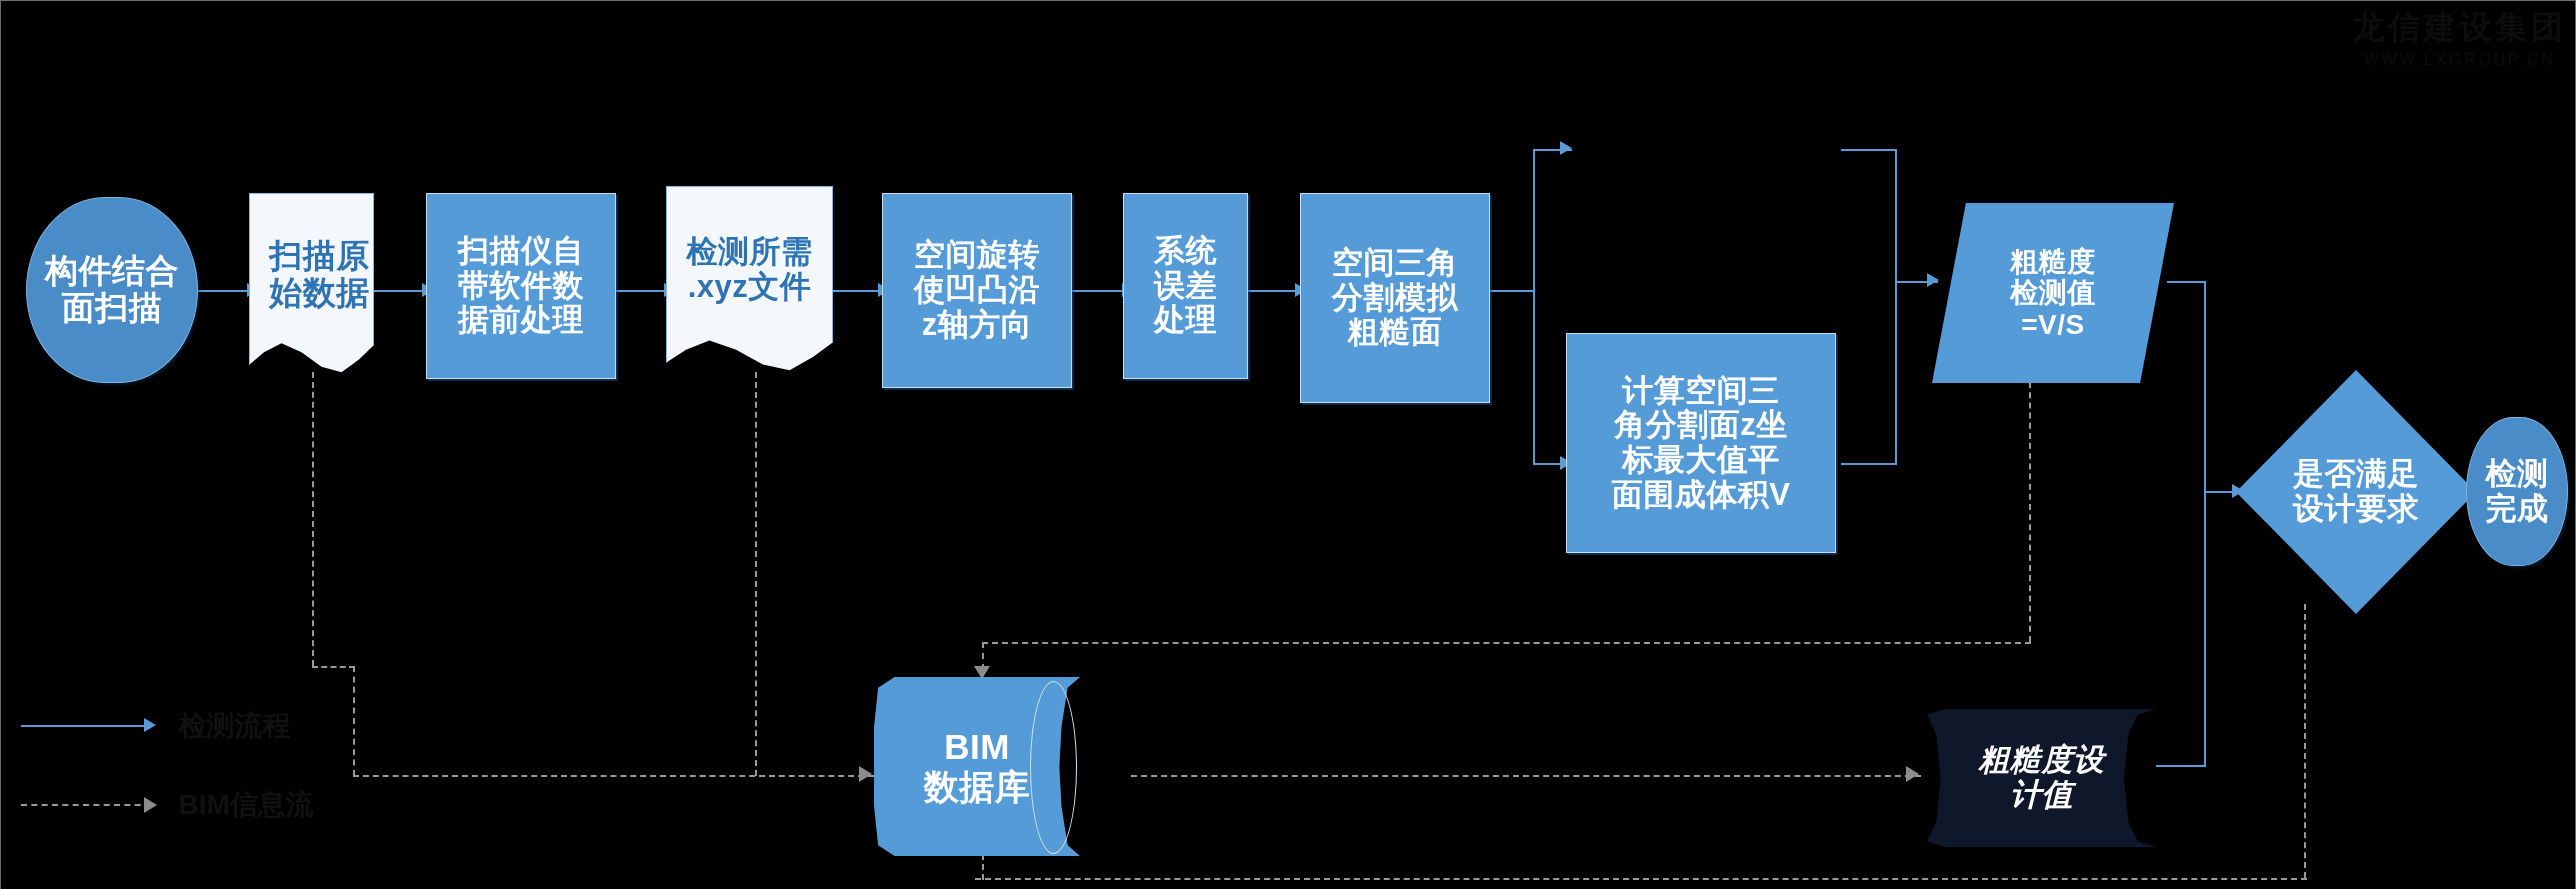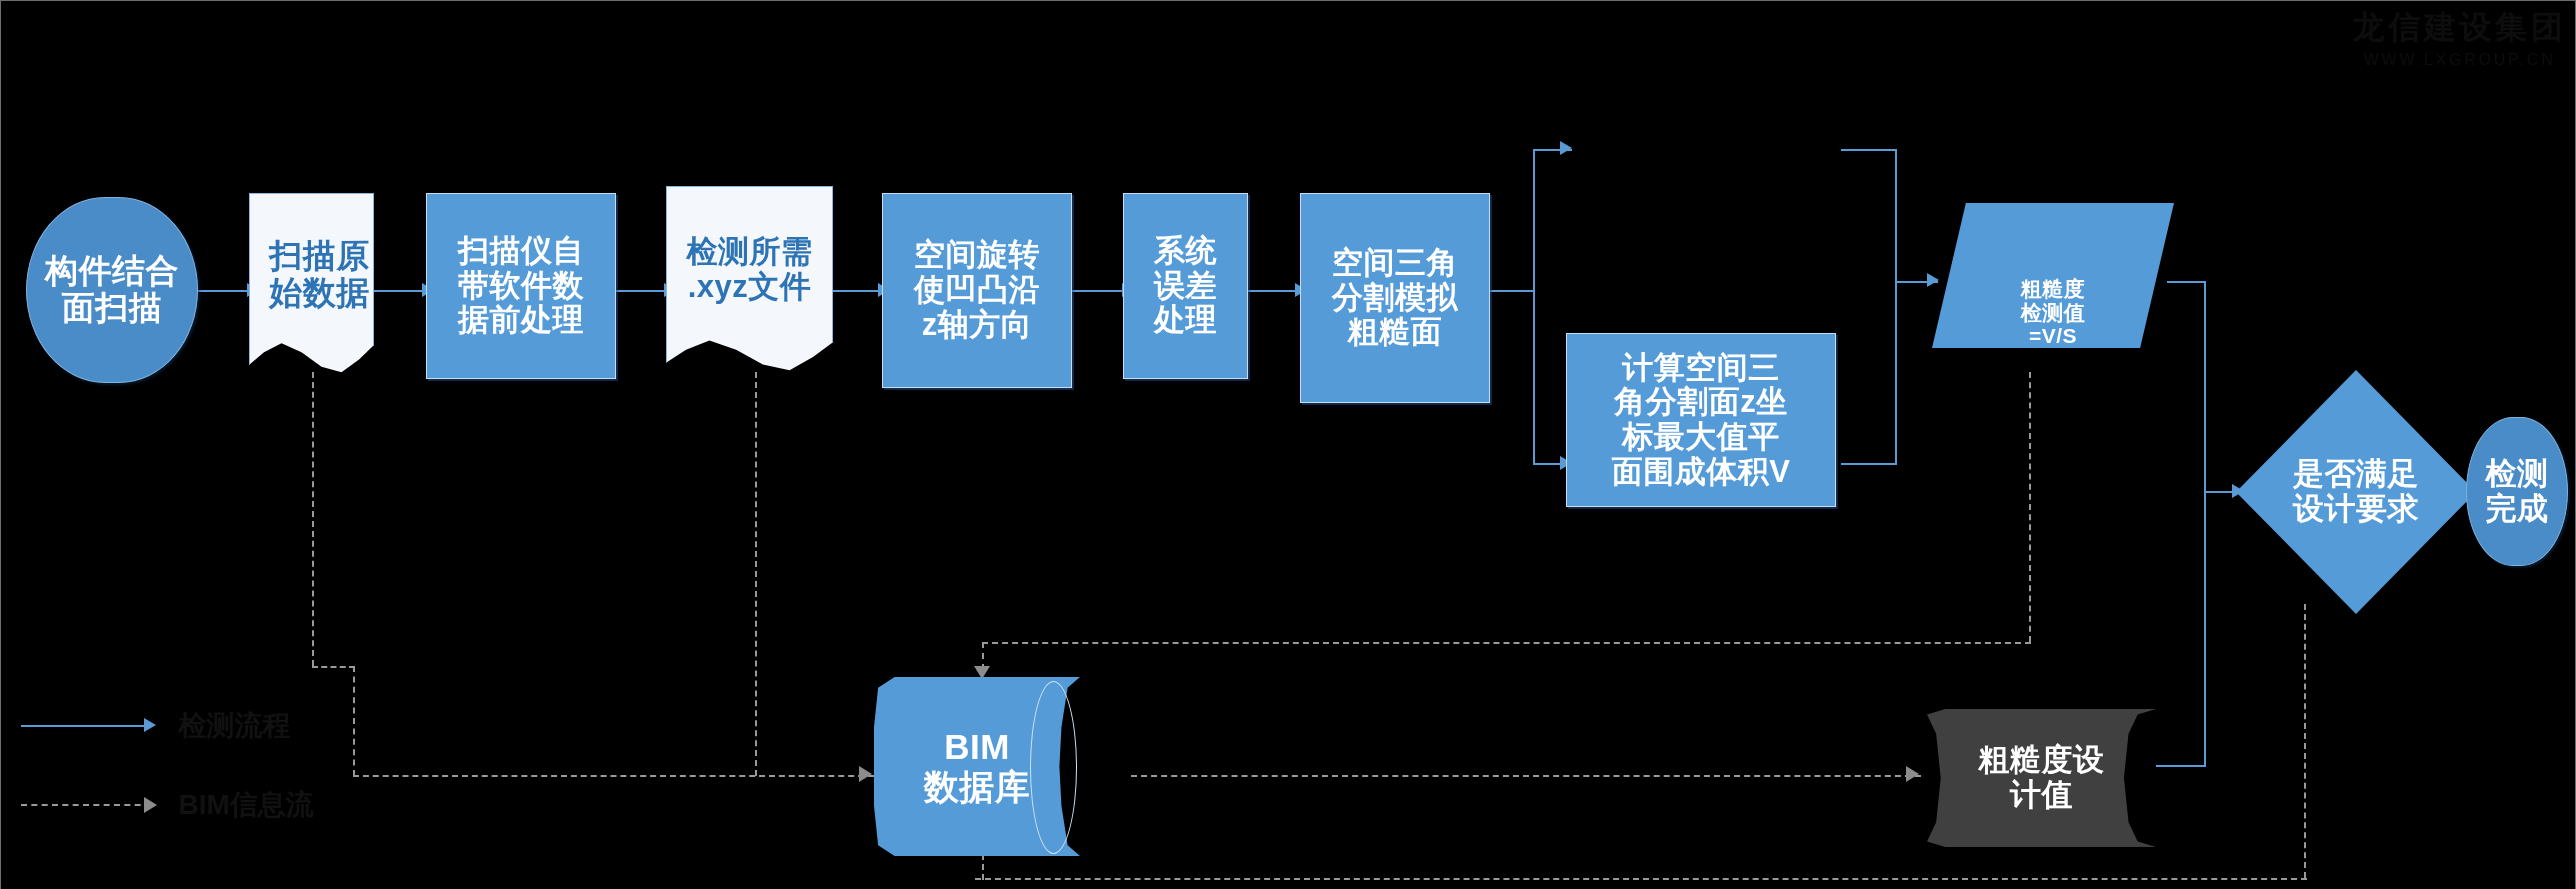--- a/index.html
+++ b/index.html
@@ -30,24 +30,24 @@
   .para{background:#559BD8;border:0;
         clip-path:polygon(14% 0,100% 0,86% 100%,0 100%);
         filter:drop-shadow(1.9px 1.9px 0.9px rgba(30,70,120,.55));}
 
   
   .dec{background:#559BD8;border:0;
        clip-path:polygon(50% 0,100% 50%,50% 100%,0 50%);
        filter:drop-shadow(1.9px 1.9px 0.9px rgba(30,70,120,.55));}
 
   
-  .cyl{background:#404040;border:0;
+  .cyl{background:#0f172a;border:0;
        clip-path:polygon(8% 0,100% 0,92% 4%,88% 18%,86% 50%,88% 82%,92% 96%,
                          100% 100%,8% 100%,0 96%,4% 82%,6% 50%,4% 18%,0 4%);
-       filter:drop-shadow(1.9px 1.9px 0.9px rgba(30,70,120,.5));}
+       filter:drop-shadow(1.9px 1.9px 0.9px rgba(30,70,120,.5));font-style:italic;}
   .cyl-db{background:#559BD8;border:0;
        clip-path:polygon(10% 0,100% 0,94% 6%,91% 28%,90% 50%,91% 72%,94% 94%,
                          100% 100%,10% 100%,2% 94%,0 72%,0 28%,2% 6%);
        filter:drop-shadow(1.9px 1.9px 0.9px rgba(30,70,120,.5));}
   .cyl-cap{position:absolute;border:0.9px solid #CFE3F6;border-radius:50%;
            pointer-events:none;}
 
   
   .ln{position:absolute;background:#5B9BD5;z-index:2;}
   .lnh{height:1.9px;}
@@ -177,28 +177,28 @@
 处理</span>
   </div>
 
   <div class="node proc" style="left:1300px;top:193px;width:190px;height:210px;font-size:31px;">
     <span class="txt">空间三角
 分割模拟
 粗糙面</span>
   </div>
 
 
-  <div class="node proc" style="left:1566px;top:333px;width:270px;height:174px;font-size:31px;">
+  <div class="node proc" style="left:1566px;top:333px;width:270px;height:220px;font-size:31px;">
     <span class="txt">计算空间三
 角分割面z坐
 标最大值平
 面围成体积V</span>
   </div>
 
-  <div class="node para" style="left:1932px;top:203px;width:242px;height:145px;font-size:21px;align-items:flex-end;">
+  <div class="node para" style="left:1932px;top:203px;width:242px;height:180px;font-size:28px;">
     <span class="txt">粗糙度
 检测值
 =V/S</span>
   </div>
 
   <div class="node dec" style="left:2236px;top:370px;width:240px;height:244px;font-size:31px;">
     <span class="txt">是否满足
 设计要求</span>
   </div>
 

